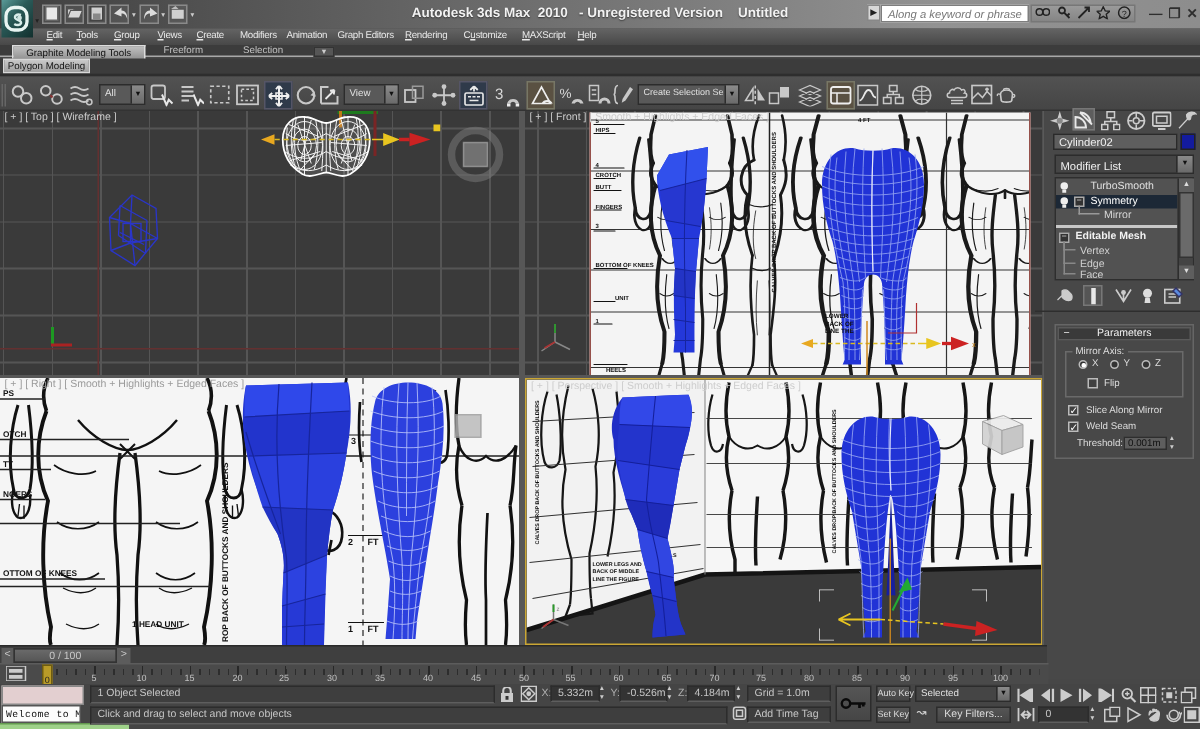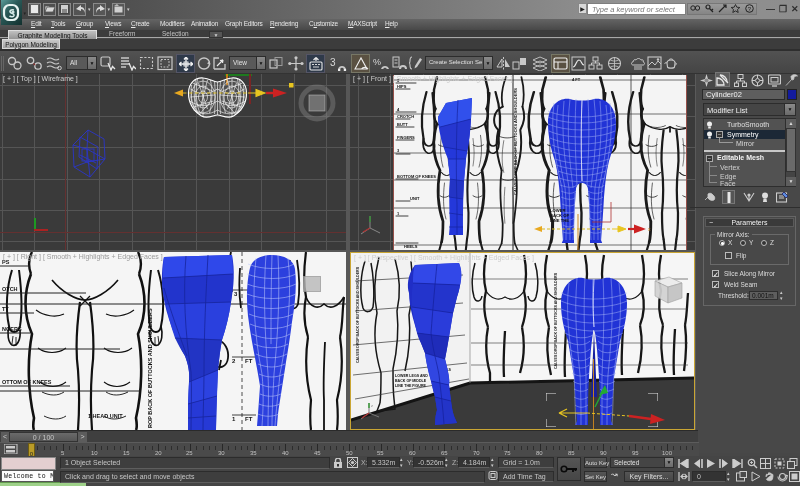--- a/index.html
+++ b/index.html
@@ -140,22 +140,23 @@
       </span>
     <span class="qic" style="font-size:5px;color:#ccc;border:none;background:none;width:6px;">▾</span>
     <span class="qic">
         <svg width="12" height="12">
           <rect x="1" y="3" width="9" height="7" fill="#d0d0d0" stroke="#555"></rect>
           <path d="M1 3 L4 1 L6 3" fill="#bbb"></path>
         </svg>
       </span>
     <span class="qic" style="font-size:5px;color:#ccc;border:none;background:none;width:6px;">▾</span>
   </div>
+  <div id="title-text" class="abs">Autodesk 3ds Max&nbsp; 2010&nbsp;&nbsp; - Unregistered Version&nbsp;&nbsp;&nbsp; Untitled</div>
   <div id="searcharr" class="abs">▶</div>
-  <div id="searchbox" class="abs">Type a keyword or select</div>
+  <div id="searchbox" class="abs">Along a keyword or phrase</div>
   <div id="searchicons" class="abs">
       <svg width="10" height="9">
         <circle cx="3" cy="4" r="2.2" fill="none" stroke="#222"></circle>
         <circle cx="7.5" cy="4" r="2.2" fill="none" stroke="#222"></circle>
       </svg>
       <svg width="9" height="9">
         <circle cx="3" cy="3" r="2" fill="none" stroke="#222" stroke-width="1.2"></circle>
         <path d="M4.5 4.5 L8 8 M6.5 6.5 L8 5" stroke="#222" stroke-width="1.2"></path>
       </svg>
       <svg width="9" height="9">

